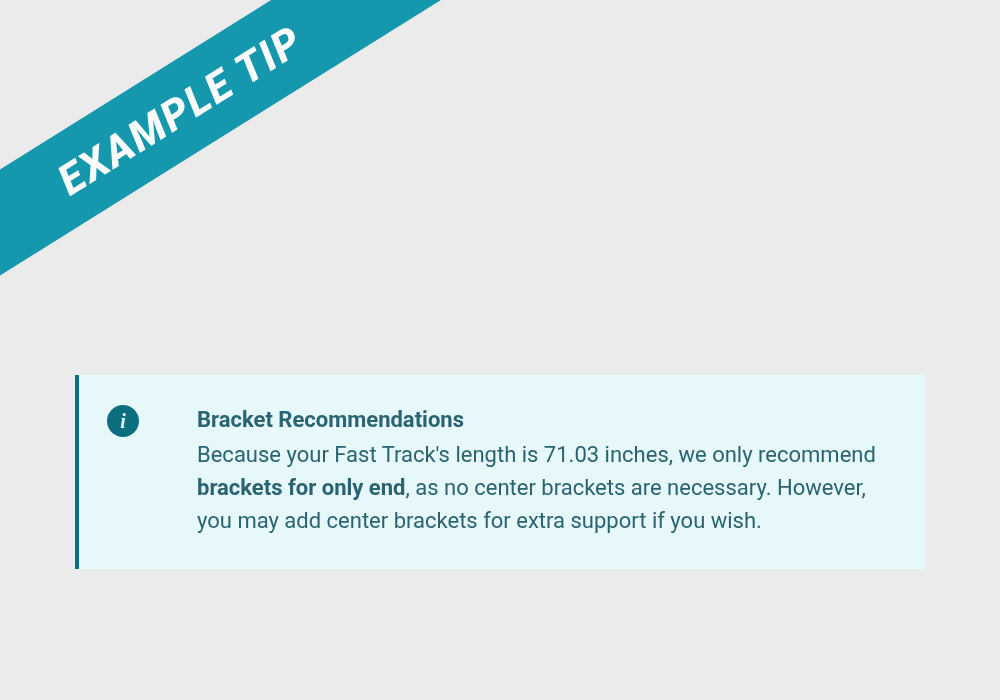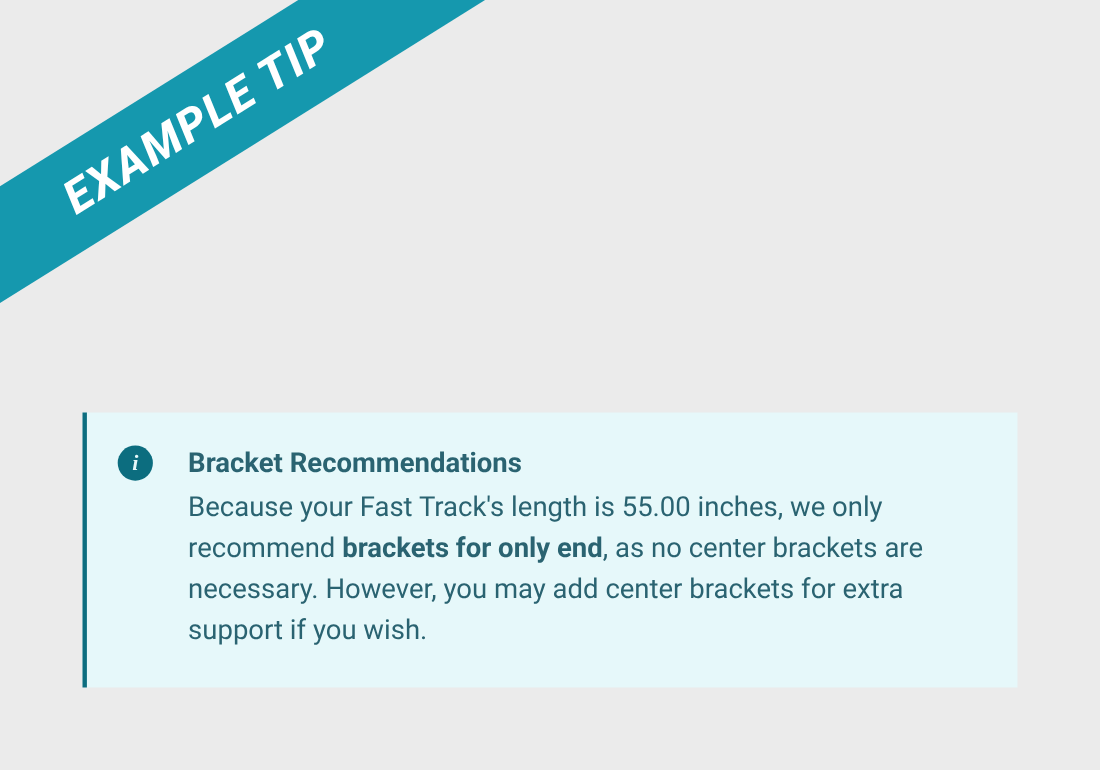--- a/index.html
+++ b/index.html
@@ -63,22 +63,23 @@
       color: #e6f8fa;
       font-family: Georgia, "Times New Roman", serif;
       font-weight: bold;
       font-size: 20px;
       font-style: italic;
       line-height: 1;
     }
     .info-content {
       flex: 1;
       color: #2a6371;
-      font-size: 25px;
+      font-size: 22px;
       line-height: 1.5;
+      margin-left: 26px;
     }
     .info-title {
       font-weight: 700;
       color: #2a6371;
       margin-bottom: 2px;
     }
     .info-body {
       font-weight: 400;
     }
     .info-body strong {
@@ -92,16 +93,16 @@
   <span class="ribbon-text">EXAMPLE TIP</span>
 </div>
 
 <div class="info-card">
   <div class="info-icon">
     <span class="info-icon-glyph">i</span>
   </div>
   <div class="info-content">
     <div class="info-title">Bracket Recommendations</div>
     <div class="info-body">
-      <span>Because your Fast Track's length is 55.00 inches, we only recommend </span><strong>brackets for only end</strong><span>, as no center brackets are necessary. However, you may add center brackets for extra support if you wish.</span>
+      <span>Because your Fast Track's length is 71.03 inches, we only recommend </span><strong>brackets for only end</strong><span>, as no center brackets are necessary. However, you may add center brackets for extra support if you wish.</span>
     </div>
   </div>
 </div>
 
 </body></html>

